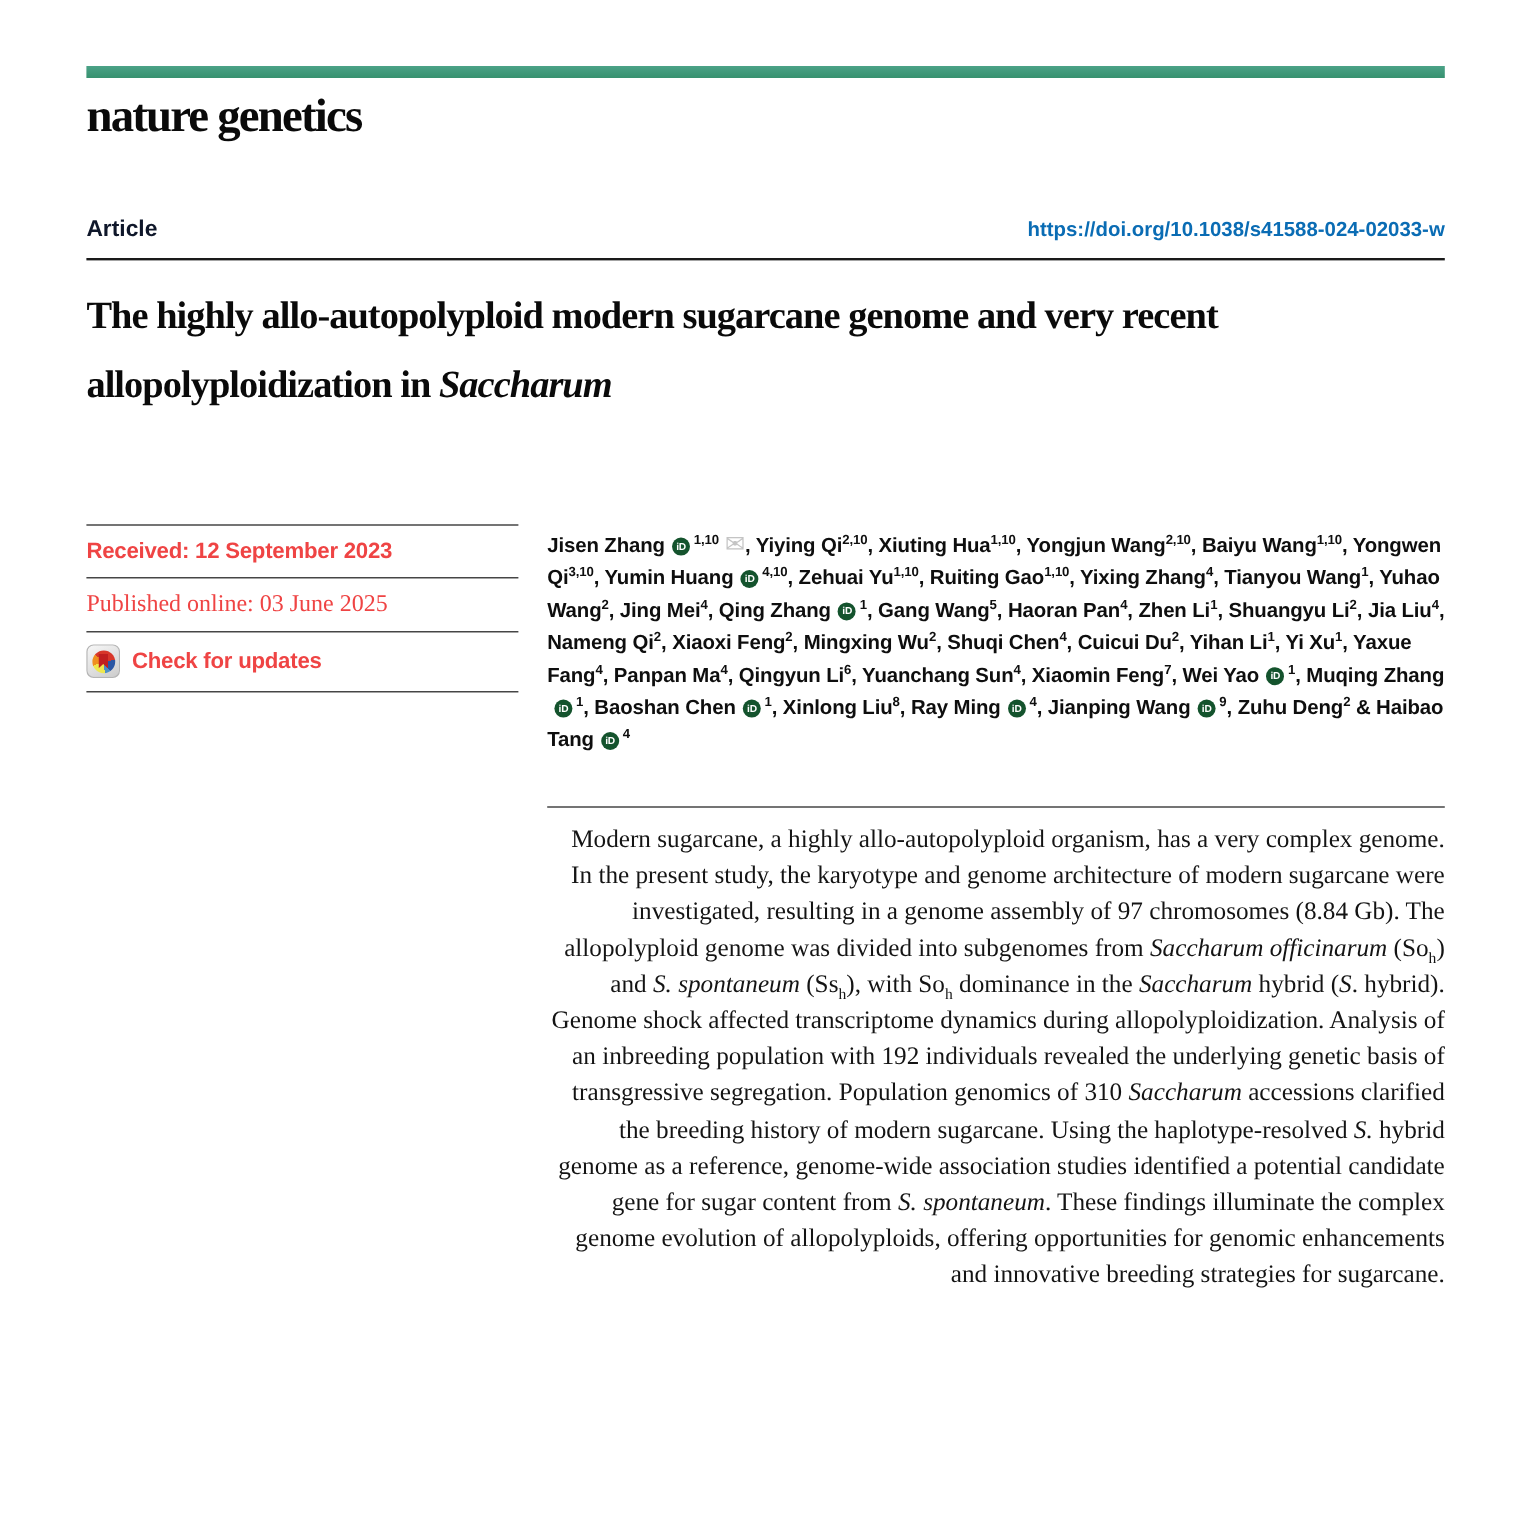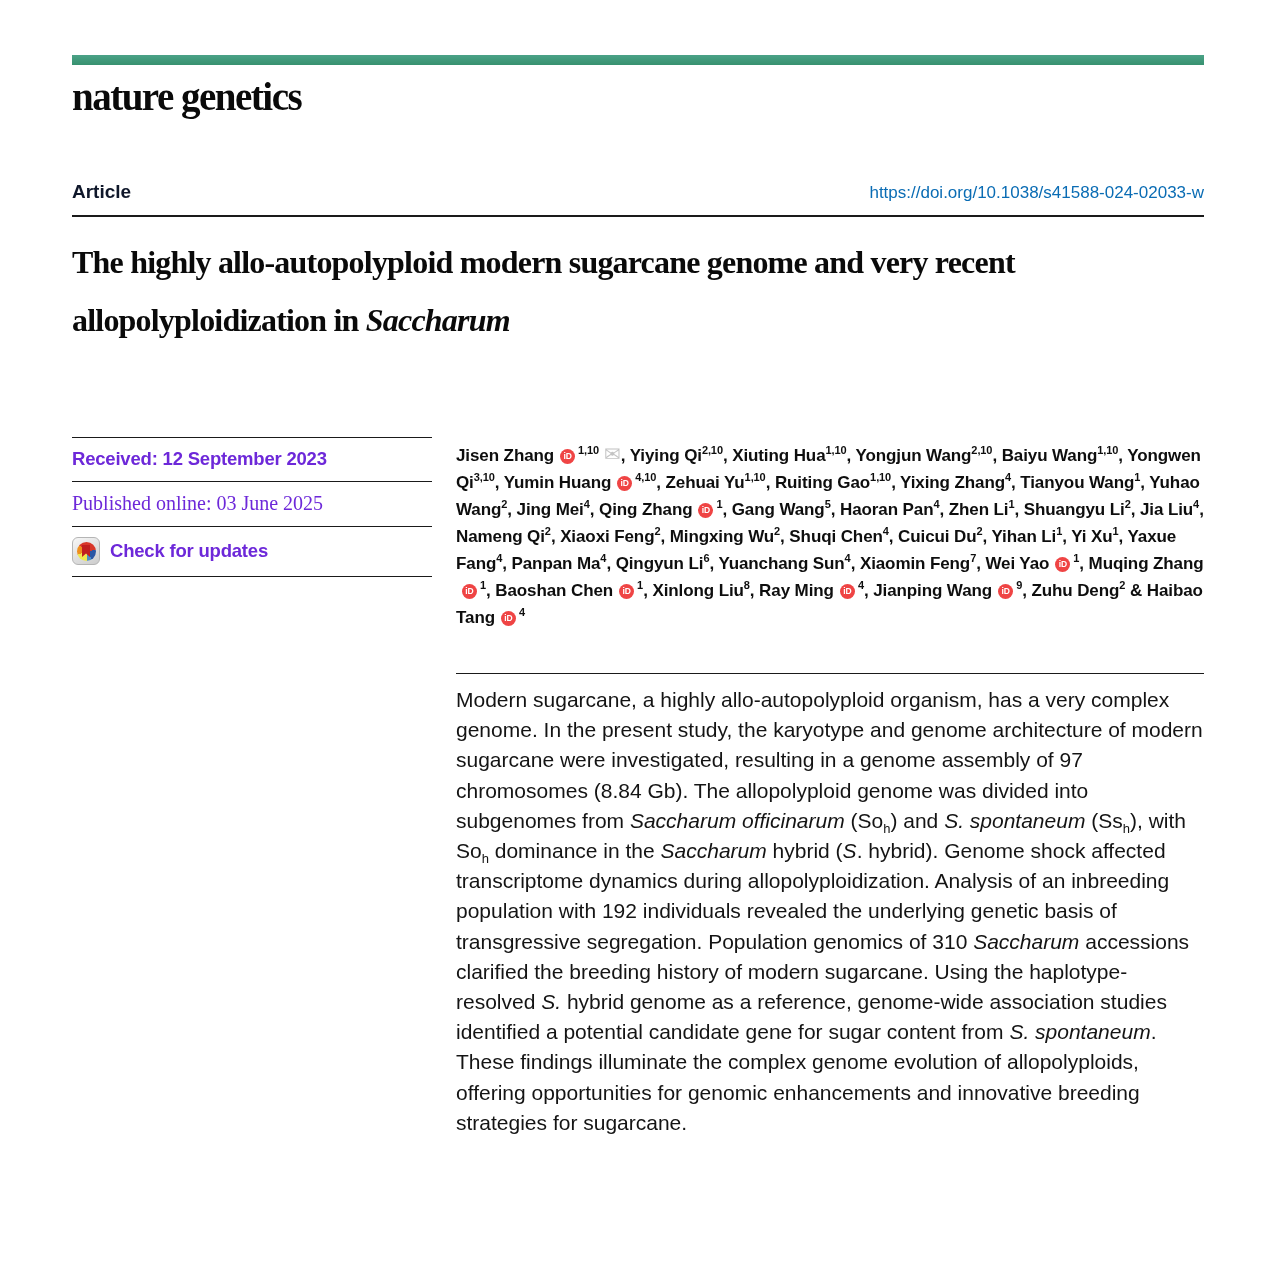--- a/index.html
+++ b/index.html
@@ -11,31 +11,31 @@
   .topbar{height:10px;background:linear-gradient(#4ba287,#37916F);}
   .journal-logo{
     font-family:"Liberation Serif",serif;font-weight:700;font-size:39px;
     letter-spacing:-1.5px;margin-top:9px;color:#0a0a0a;
   }
   .article-row{
     display:flex;justify-content:space-between;align-items:baseline;
     margin-top:62px;padding-bottom:12px;border-bottom:2px solid #1a1a1a;
   }
   .article-label{font-size:19px;font-weight:700;color:#0f172a;}
-  .doi-link{font-size:17px;font-weight:400;text-decoration:none;}
+  .doi-link{font-size:17px;font-weight:700;text-decoration:none;}
   h1.title{
     font-family:"Liberation Serif",serif;font-weight:700;font-size:32px;
     line-height:58px;letter-spacing:-0.8px;margin:16px 0 0 0;max-width:1020px;color:#0a0a0a;
   }
   h1.title i{font-style:italic;}
   .main{display:flex;margin-top:88px;}
   .sidebar{width:360px;flex:none;}
   .side-row{
     border-top:1.7px solid #1a1a1a;padding:10px 0 11px 0;
-    font-size:18.5px;font-weight:700;color:#6d28d9;letter-spacing:-0.2px;
+    font-size:18.5px;font-weight:700;color:#ef4444;letter-spacing:-0.2px;
   }
   .side-row.serif{
     font-family:"Liberation Serif",serif;font-weight:400;font-size:20px;letter-spacing:0;
   }
   .side-row.last{border-bottom:1.7px solid #1a1a1a;}
   .check-row{display:flex;align-items:center;gap:10px;cursor:pointer;}
   .cm-outer{
     width:28px;height:28px;border-radius:6px;flex:none;
     background:linear-gradient(150deg,#f7f7f7,#cccccc);
     border:1px solid #b5b5b5;display:flex;align-items:center;justify-content:center;
@@ -52,28 +52,28 @@
   }
   .right-col{margin-left:auto;width:748px;}
   .authors{
     margin:4px 0 0 0;font-size:17px;font-weight:700;line-height:27px;
     color:#0e0e0e;letter-spacing:-0.1px;
   }
   .authors sup{font-size:11px;line-height:0;font-weight:700;}
   .author-name{cursor:pointer;}
   .orcid-icon{
     display:inline-flex;width:15px;height:15px;border-radius:50%;
-    background:#ef4444;color:#fff;font-size:8.5px;font-weight:700;
+    background:#14532d;color:#fff;font-size:8.5px;font-weight:700;
     align-items:center;justify-content:center;margin:0 3px 0 6px;
     transform:translateY(-2px);cursor:pointer;font-family:"Liberation Sans",sans-serif;
   }
   .email-icon{color:#c4c4c4;font-size:20px;margin-left:5px;cursor:pointer;font-weight:400;}
   .abstract{
     border-top:1.7px solid #1a1a1a;margin-top:42px;padding-top:11px;
-    font-family:Liberation Sans, sans-serif;font-size:21px;line-height:30.2px;color:#141414;
+    font-family:Liberation Serif, serif;font-size:21px;line-height:30.2px;color:#141414;text-align:right;
   }
   .abstract i{font-style:italic;}
   .abstract sub{font-size:13px;line-height:0;}
 </style>
 </head>
 <body>
 
 <div class="page">
 
   <div class="topbar" style="background: linear-gradient(rgb(75, 162, 135), rgb(55, 145, 111));"></div>

